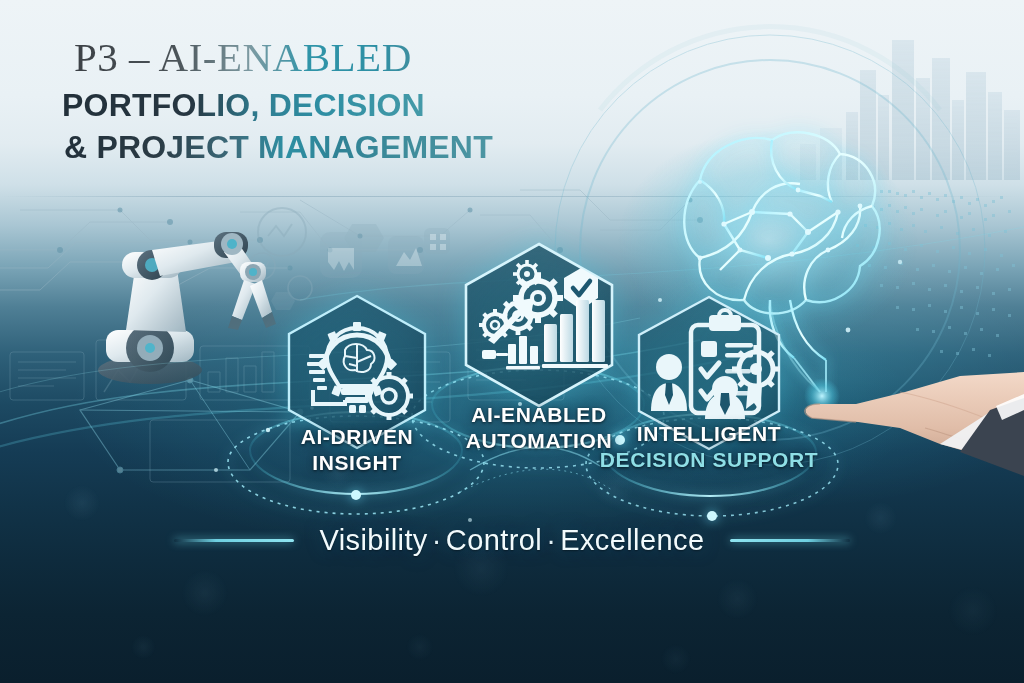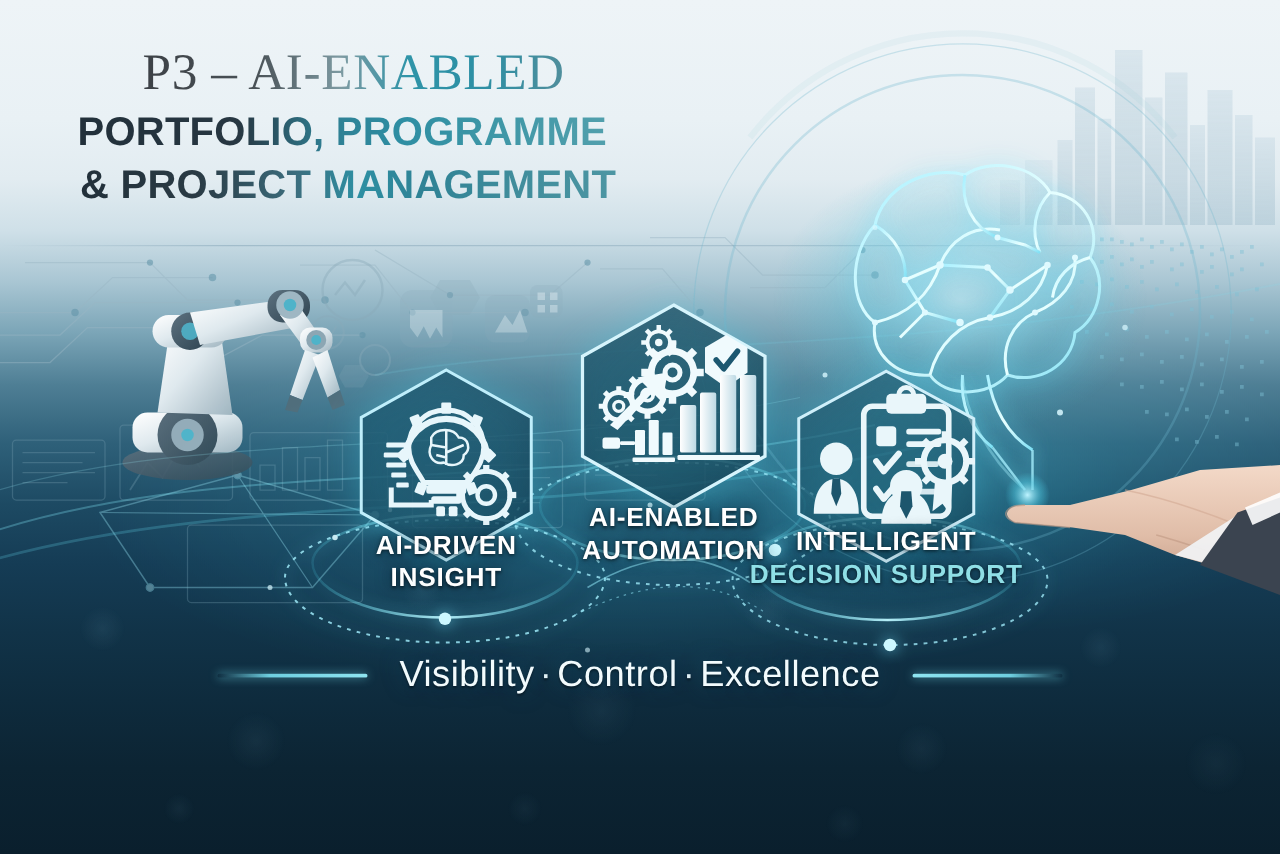--- a/index.html
+++ b/index.html
@@ -53,21 +53,20 @@
   svg.layer{ position:absolute; inset:0; width:1024px; height:683px; pointer-events:none; }
 
   
   .heading{ position:absolute; left:74px; top:36px; }
   .h-serif{
     font-family:"Liberation Serif", serif;
     font-size:41px; letter-spacing:.5px; line-height:1.05;
     background:linear-gradient(90deg,#3c4146 0%,#4a5257 24%,#7d9aa2 42%,#2f94a8 56%,#2d8fa4 72%,#4e8e9c 88%,#6fa7b1 100%);
     -webkit-background-clip:text; background-clip:text; color:transparent;
     white-space:nowrap;
-    margin-left:40px;
   }
   .h-sans{
     font-family:"Liberation Sans", sans-serif;
     font-weight:bold; font-size:32px; letter-spacing:.2px; line-height:1.32;
     white-space:nowrap;
     -webkit-background-clip:text; background-clip:text; color:transparent;
   }
   .h-l2{ margin-top:5px; margin-left:-12px;
     background:linear-gradient(90deg,#22303a 0%,#273742 30%,#2f7e92 46%,#2e8ea3 60%,#3d96a6 76%,#53a0ad 100%);
     -webkit-background-clip:text; background-clip:text;}
@@ -478,21 +477,21 @@
       <circle cx="848" cy="330" r="2.4" opacity=".85"></circle>
       <circle cx="216" cy="470" r="2" opacity=".7"></circle>
       <circle cx="470" cy="520" r="2" opacity=".6"></circle>
       <circle cx="900" cy="262" r="2.2" opacity=".7"></circle>
       <circle cx="700" cy="182" r="2" opacity=".7"></circle>
     </g>
   </svg>
 
   <div class="heading">
     <div class="h-serif">P3 – AI-ENABLED</div>
-    <div class="h-sans h-l2">PORTFOLIO, PROGRAMME</div>
+    <div class="h-sans h-l2">PORTFOLIO, DECISION</div>
     <div class="h-sans h-l3">&amp; PROJECT MANAGEMENT</div>
   </div>
 
   <div class="node" style="left:283px; top:292px;">
     <div class="hex">
       <svg class="hexsvg" width="148" height="160" viewBox="0 0 148 160">
         <defs>
           <linearGradient id="hx1" x1="0" y1="0" x2="1" y2="1">
             <stop offset="0%" stop-color="#1f5a72" stop-opacity=".80"></stop>
             <stop offset="55%" stop-color="#1a4a60" stop-opacity=".72"></stop>

